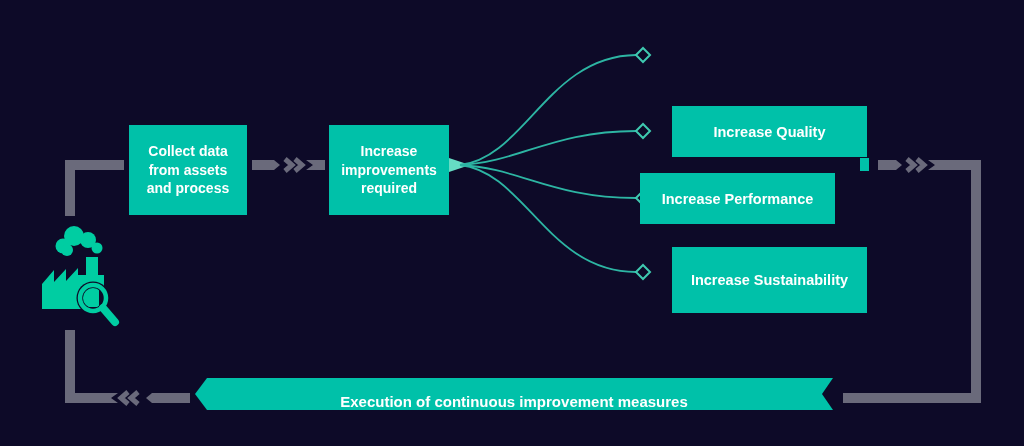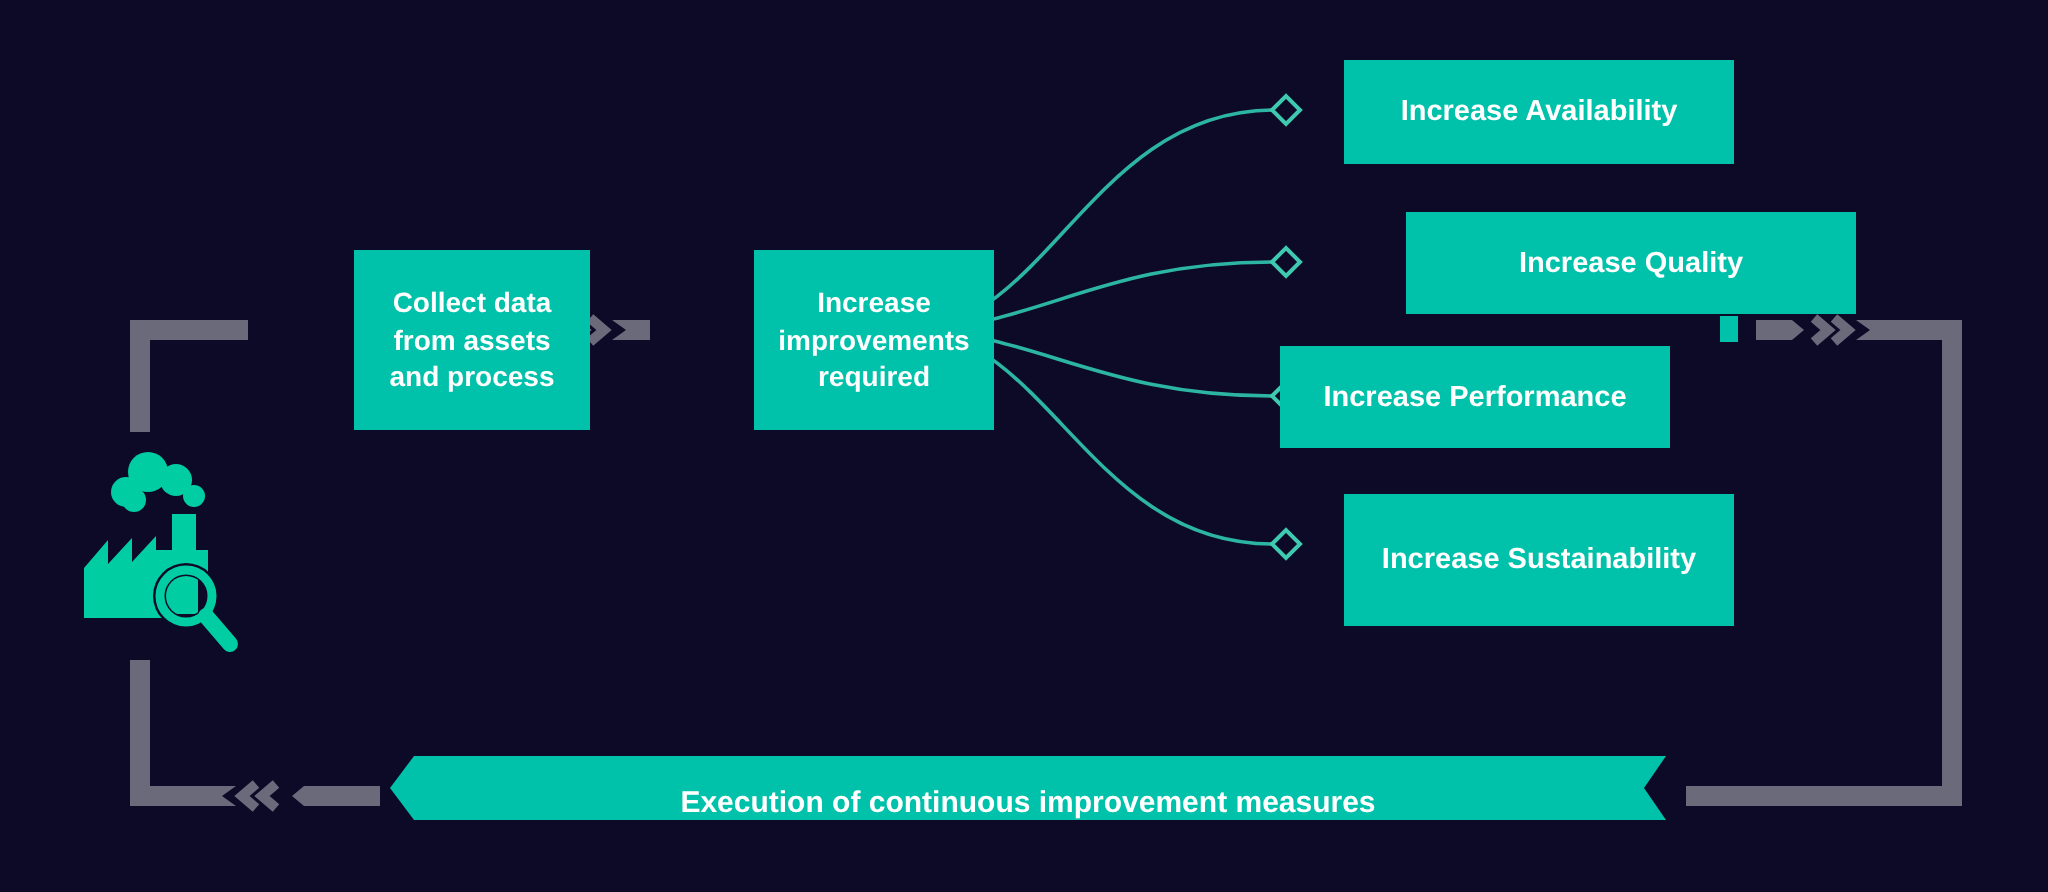--- a/index.html
+++ b/index.html
@@ -8,26 +8,26 @@
     background:#0d0a28;
     font-family:"Liberation Sans",sans-serif;
     -webkit-font-smoothing:antialiased;
   }
   .underlay{position:absolute;left:0;top:0;width:1024px;height:446px;}
   .node{
     position:absolute;background:#00c1a9;color:#ffffff;
     font-weight:bold;display:flex;align-items:center;justify-content:center;
     text-align:center;box-sizing:border-box;
   }
-  .node-main{font-size:14px;line-height:1.32;padding:4px 8px;margin-left:48px;}
+  .node-main{font-size:14px;line-height:1.32;padding:4px 8px;}
   .node-outcome{font-size:14.5px;padding:2px 6px;}
   .node-collect{left:129px;top:125px;width:118px;height:90px;}
   .node-identify{left:329px;top:125px;width:120px;height:90px;}
   .node-availability{left:672px;top:30px;width:195px;height:52px;}
-  .node-quality{left:672px;top:106px;width:225px;height:51px;margin-left:31px;}
+  .node-quality{left:672px;top:106px;width:195px;height:51px;}
   .node-performance{left:640px;top:173px;width:195px;height:51px;}
   .node-sustainability{left:672px;top:247px;width:195px;height:66px;}
   .banner{
     position:absolute;left:195px;top:378px;width:638px;height:32px;
     background:#00c1a9;color:#ffffff;font-weight:bold;font-size:15px;
     display:flex;align-items:flex-end;justify-content:center;text-align:center;
     clip-path:polygon(12px 0px, 638px 0px, 627px 16px, 638px 32px, 12px 32px, 0px 16px);
   }
 </style>
 </head>
@@ -108,23 +108,20 @@
   </svg>
 
   <div class="node node-main node-collect">
     <span>Collect data from assets and process</span>
   </div>
 
   <div class="node node-main node-identify">
     <span>Increase improvements required</span>
   </div>
 
-  <div class="node node-outcome node-availability">
-    <span>Increase Availability</span>
-  </div>
 
   <div class="node node-outcome node-quality">
     <span>Increase Quality</span>
   </div>
 
   <div class="node node-outcome node-performance">
     <span>Increase Performance</span>
   </div>
 
   <div class="node node-outcome node-sustainability">

